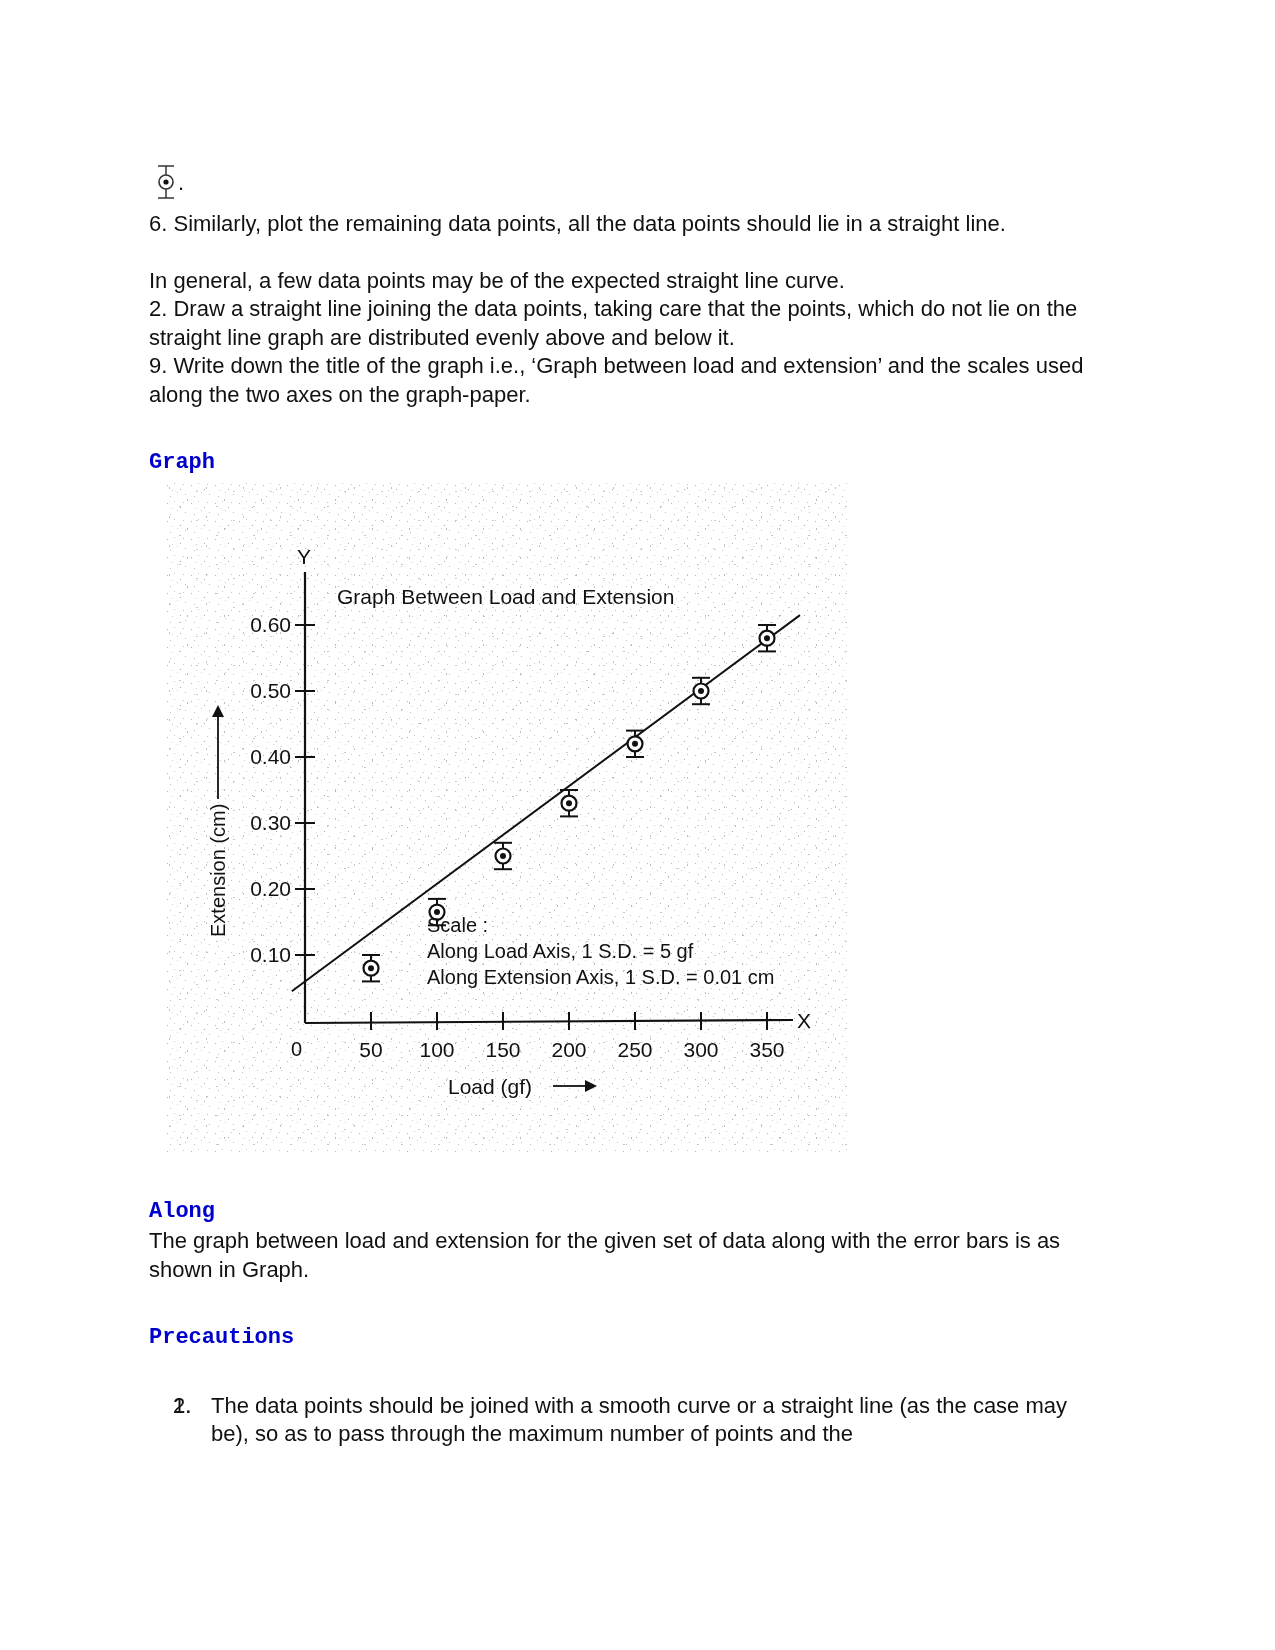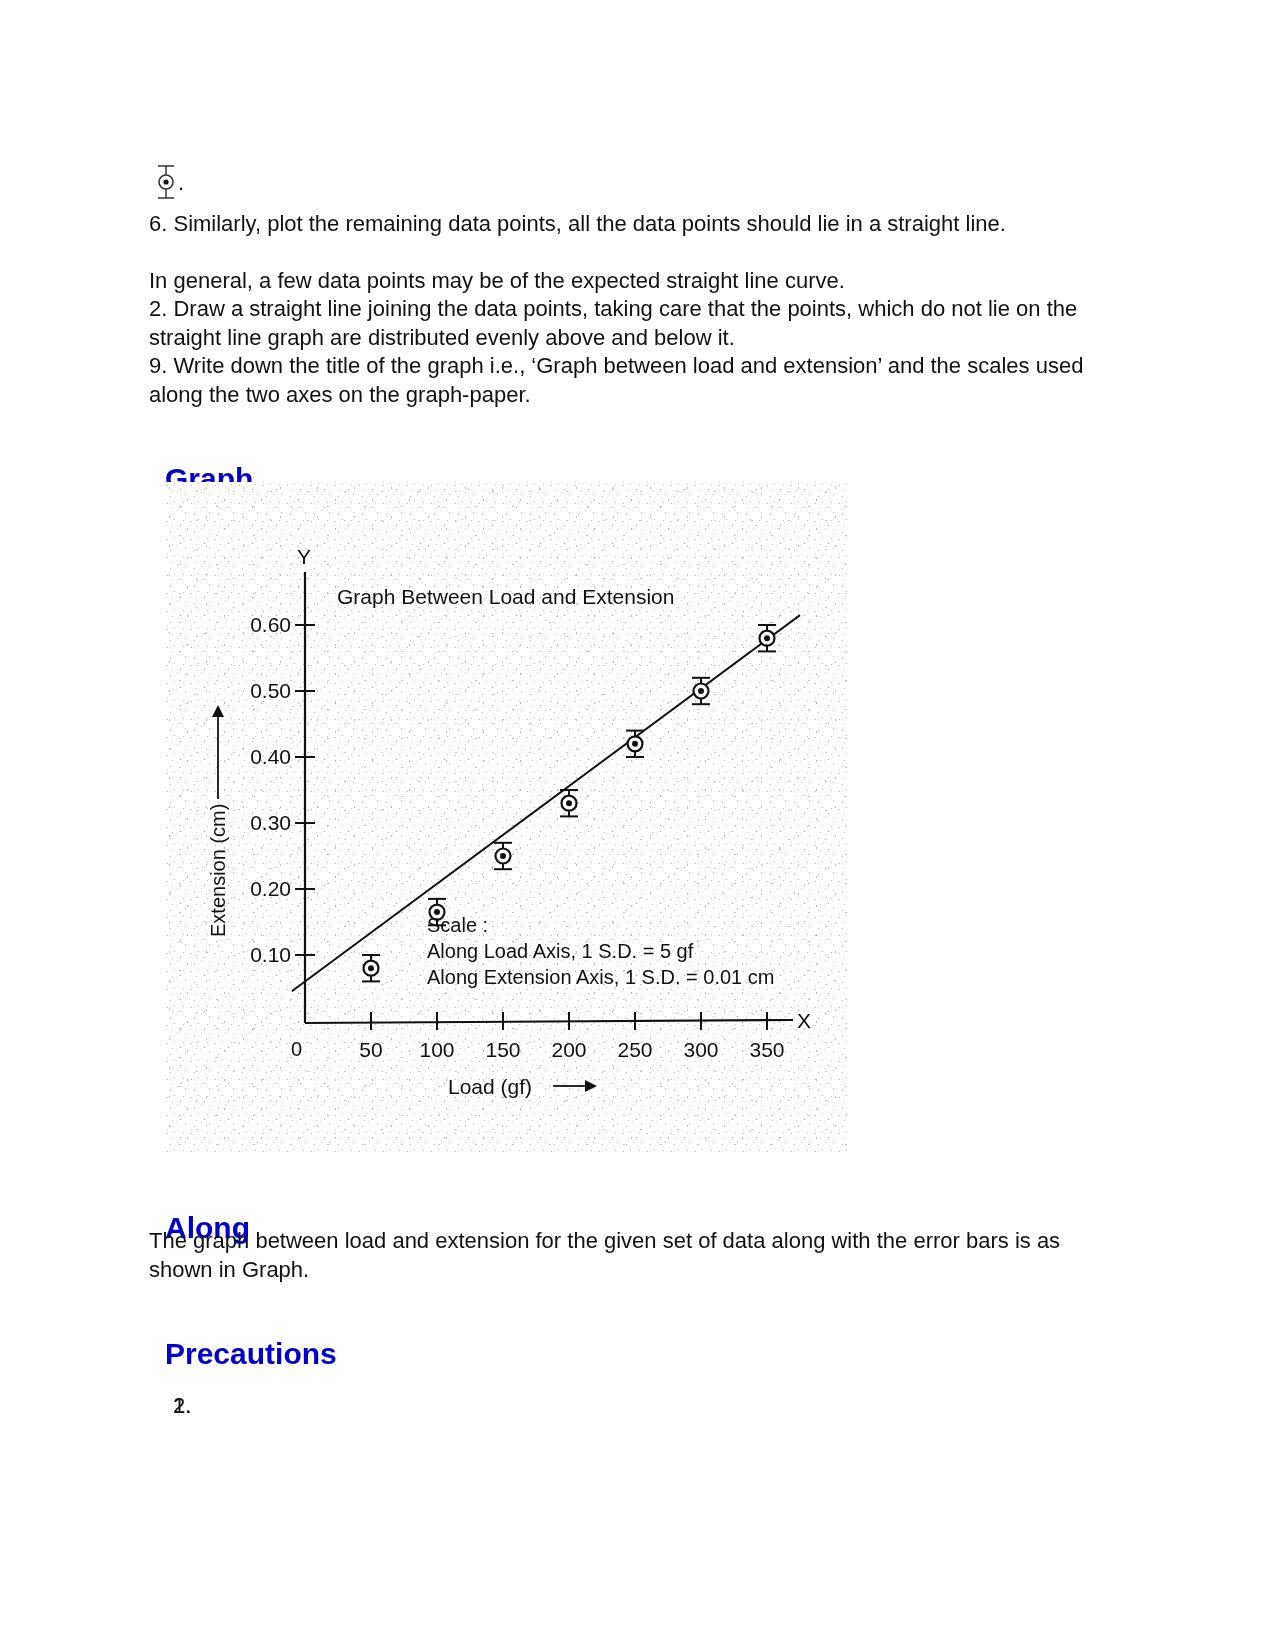--- a/index.html
+++ b/index.html
@@ -6,22 +6,22 @@
   body {
     width: 1275px; height: 1650px; position: relative; overflow: hidden;
     font-family: "Liberation Sans", sans-serif; color: #111111;
   }
   .glyph { position: absolute; left: 154px; top: 160px; width: 40px; height: 44px; }
   .para {
     position: absolute; left: 149px; width: 960px;
     font-size: 22px; line-height: 28.5px; margin: 0;
   }
   .heading {
-    position: absolute; left: 149px; font-size: 30px; font-weight: bold;
-    color: #0000cc; margin: 16px; line-height: 28px;
+    position: absolute; left: 149px; font-size: 22px; font-weight: bold;
+    color: #0000cc; margin: 0; line-height: 28px; font-family: Liberation Mono, monospace;
   }
   .figure {
     position: absolute; left: 165px; top: 482px; width: 682px; height: 670px;
   }
   .figure svg { display: block; }
   .plist {
     position: absolute; left: 149px; top: 1392px; width: 960px;
     font-size: 22px; line-height: 28px; margin: 0; padding: 0; list-style: none;
   }
   .plist li { position: relative; padding-left: 62px; }
@@ -198,14 +198,15 @@
 <p class="para" style="top:1227px;">The graph between load and extension for the given set of data along with the error bars is as shown in Graph.</p>
 
 <h2 class="heading" style="top:1324px;">Precautions</h2>
 
 <ol class="plist">
   <li>
     <span class="num">1.</span>
   </li>
   <li>
     <span class="num">2.</span>
+    <span>The data points should be joined with a smooth curve or a straight line (as the case may be), so as to pass through the maximum number of points and the</span>
   </li>
 </ol>
 
 </body></html>

